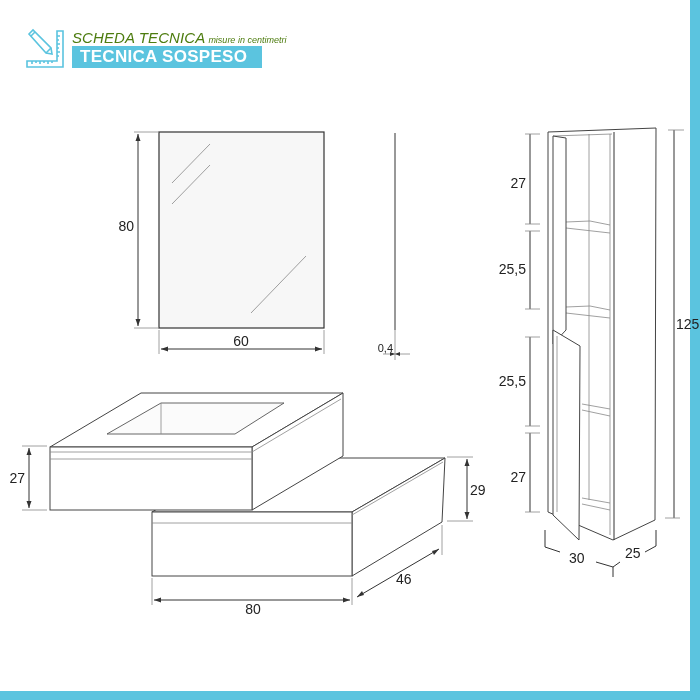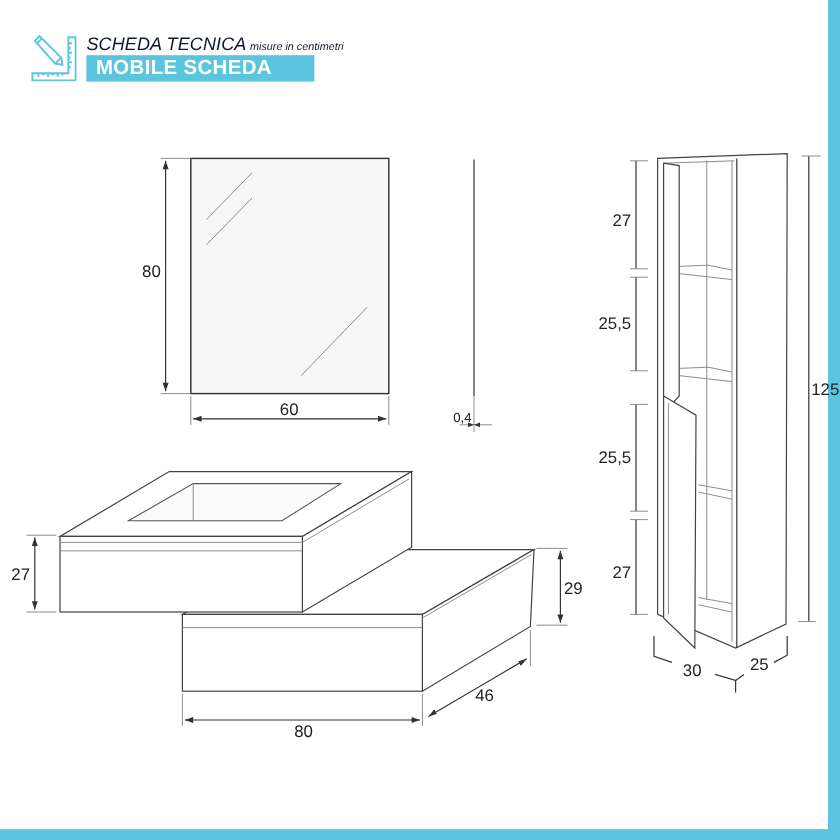--- a/index.html
+++ b/index.html
@@ -1,21 +1,21 @@
 <!DOCTYPE html>
 <html><head>
 <meta charset="utf-8">
 <style>
   html, body { margin: 0; padding: 0; background: #ffffff; }
   body { width: 700px; height: 700px; position: relative; overflow: hidden; font-family: "Liberation Sans", sans-serif; }
   .frame-right { position: absolute; right: 0; top: 0; width: 10px; height: 700px; background: #5bc4df; }
   .frame-bottom { position: absolute; left: 0; bottom: 0; width: 700px; height: 9px; background: #5bc4df; }
   .header { position: absolute; left: 24px; top: 26px; height: 44px; }
   .logo-icon { position: absolute; left: 0; top: 2px; width: 40px; height: 40px; }
-  .header-title { position: absolute; left: 48px; top: 3px; white-space: nowrap; color: #0f172a; }
+  .header-title { position: absolute; left: 48px; top: 3px; white-space: nowrap; color: #4d7c0f; }
   .header-title .main { font-style: italic; font-size: 15px; letter-spacing: 0.1px; }
   .header-title .sub { font-style: italic; font-size: 9px; margin-left: 3px; }
   .header-badge { position: absolute; left: 48px; top: 20px; width: 190px; height: 22px; background: #5bc4df; color: #ffffff; font-weight: bold; font-size: 17px; line-height: 22px; padding-left: 8px; letter-spacing: 0.3px; box-sizing: border-box; white-space: nowrap; }
   svg.drawing { position: absolute; left: 0; top: 0; width: 700px; height: 700px; }
   .dim { font-family: "Liberation Sans", sans-serif; font-size: 14px; fill: #222; }
   .dim-sm { font-family: "Liberation Sans", sans-serif; font-size: 11px; fill: #222; }
   .ln { stroke: #333; stroke-width: 1; fill: none; }
   .lt { stroke: #888; stroke-width: 0.8; fill: none; }
   .face { fill: #ffffff; stroke: #444; stroke-width: 1; }
 </style>
@@ -34,21 +34,21 @@
       <path d="M8 33 L8 36 M12 33 L12 35 M16 33 L16 36 M20 33 L20 35 M24 33 L24 36 M28 33 L28 35"></path>
 
       <path d="M5 6 L9 2 L27 20 L28 26 L22 25 Z"></path>
       <path d="M7 8 L11 4"></path>
       <path d="M22 25 L27 20"></path>
     </g>
   </svg>
   <div class="header-title">
     <span class="main">SCHEDA TECNICA</span><span class="sub">misure in centimetri</span>
   </div>
-  <div class="header-badge">MOBILE SCHEDA</div>
+  <div class="header-badge">TECNICA SOSPESO</div>
 </div>
 
 <svg class="drawing" viewBox="0 0 700 700">
 
   <g>
     <rect x="159" y="132" width="165" height="196" fill="#f7f7f7" stroke="#333" stroke-width="1.2"></rect>
     <line class="lt" x1="172" y1="183" x2="210" y2="144"></line>
     <line class="lt" x1="172" y1="204" x2="210" y2="165"></line>
     <line class="lt" x1="251" y1="313" x2="306" y2="256"></line>
 

